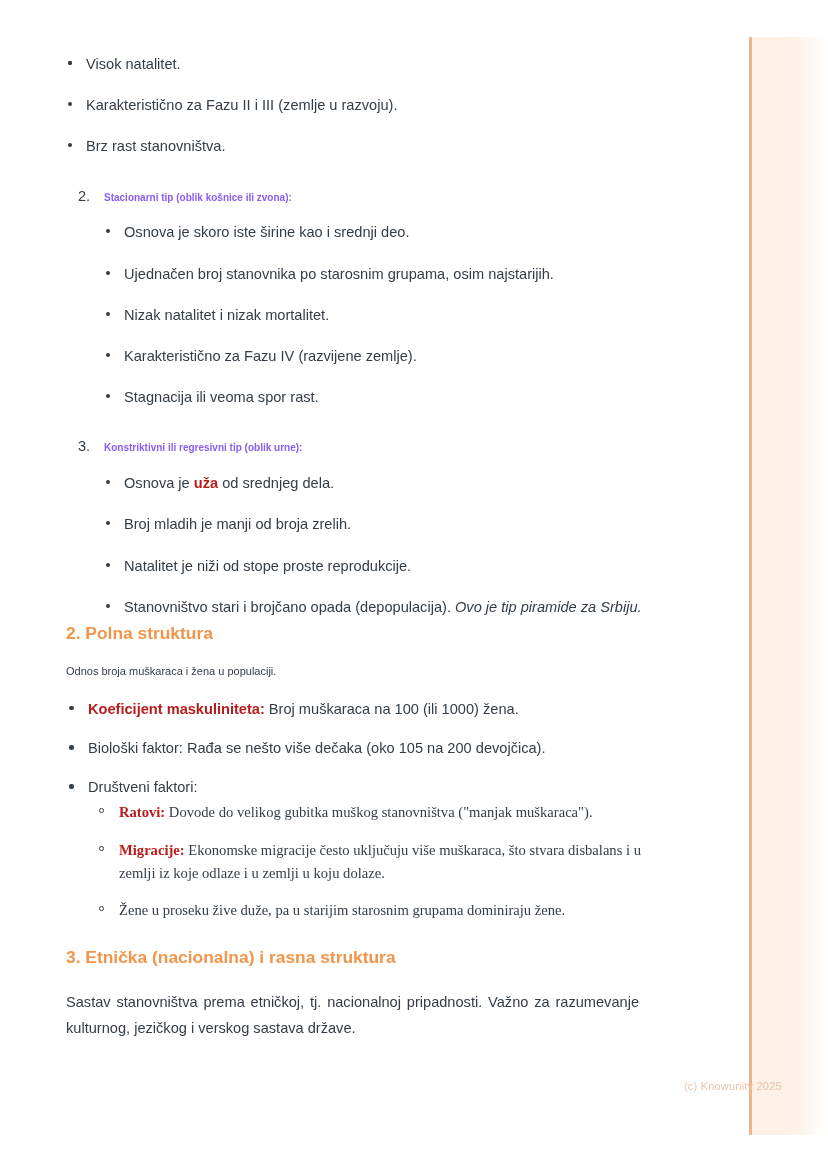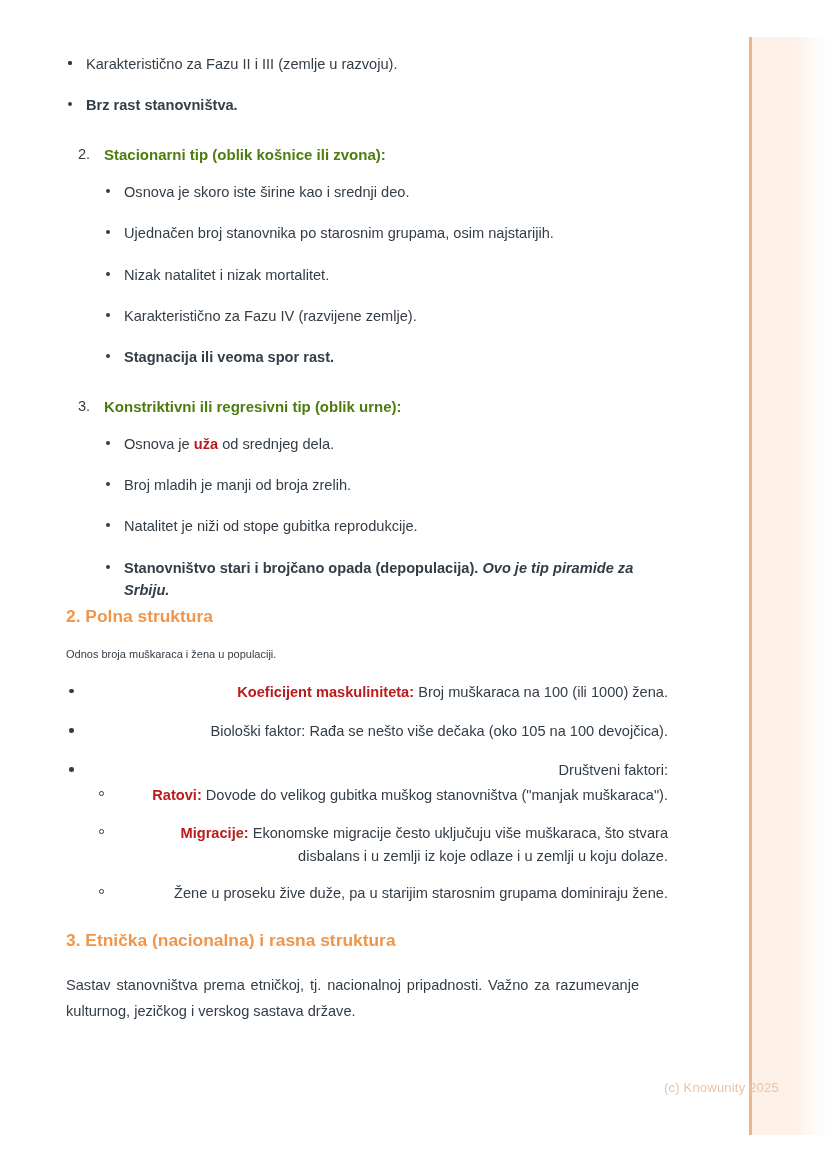--- a/index.html
+++ b/index.html
@@ -67,39 +67,38 @@
   }
   ol.num-list > li > .marker {
     position: absolute;
     left: 0;
     top: 0;
     color: #333d47;
     font-size: 14.6px;
   }
   ol.num-list > li > .item-title {
     font-weight: bold;
-    color: #4d7c0f;
-    font-size: 15px;
+    color: #8b5cf6;
+    font-size: 10px;
   }
 
   ul.bullets {
     list-style: none;
     margin: 14px 0 0 0;
     padding: 0;
   }
   ul.bullets > li {
     position: relative;
     padding-left: 20px;
     margin: 0 0 19px 0;
     font-size: 14.6px;
     line-height: 1.52;
   }
   ul.bullets > li:last-child {
     margin-bottom: 0;
-    font-weight: bold;
   }
   ul.bullets > li > .dot {
     position: absolute;
     left: 2px;
     top: 8px;
     width: 4px;
     height: 4px;
     border-radius: 50%;
     background: #333d47;
   }
@@ -109,21 +108,20 @@
     margin-left: 32px;
     margin-top: 15px;
     margin-bottom: 22px;
   }
 
   
   ul.plain-bullets {
     list-style: none;
     margin: 18px 0 0 0;
     padding: 0;
-    text-align: right;
   }
   ul.plain-bullets > li {
     position: relative;
     padding-left: 22px;
     margin: 0 0 17px 0;
     font-size: 14.6px;
     line-height: 1.52;
   }
   ul.plain-bullets > li > .dot {
     position: absolute;
@@ -132,20 +130,21 @@
     width: 4.5px;
     height: 4.5px;
     border-radius: 50%;
     background: #333d47;
   }
 
   ul.circle-bullets {
     list-style: none;
     margin: 3px 0 0 0;
     padding: 0;
+    font-family: Liberation Serif, serif;
   }
   ul.circle-bullets > li {
     position: relative;
     padding-left: 23px;
     margin: 0 0 15px 8px;
     font-size: 14.6px;
     line-height: 1.55;
   }
   ul.circle-bullets > li:last-child {
     margin-bottom: 0;
@@ -192,23 +191,23 @@
     margin: 21px 0 0 0;
     text-align: justify;
     max-width: 573px;
   }
 
   .sec-2-block { margin-top: 0; }
 
   
   .watermark {
     position: absolute;
-    left: 664px;
+    left: 684px;
     top: 1080px;
-    font-size: 13px;
+    font-size: 11px;
     color: #e9c3a6;
     letter-spacing: 0.2px;
     white-space: nowrap;
     z-index: 3;
     font-family: "Liberation Sans", sans-serif;
   }
 </style>
 </head>
 <body>
 
@@ -217,20 +216,24 @@
 
 <div class="doc">
   <div class="content">
 
     <ul class="bullets" style="margin-top:0;">
       <li>
         <span class="dot"></span>
       </li>
       <li>
         <span class="dot"></span>
+        <span>Visok natalitet.</span>
+      </li>
+      <li>
+        <span class="dot"></span>
         <span>Karakteristično za Fazu II i III (zemlje u razvoju).</span>
       </li>
       <li>
         <span class="dot"></span>
         <span>Brz rast stanovništva.</span>
       </li>
     </ul>
 
     <ol class="num-list" style="margin-top:28px;">
       <li>
@@ -269,42 +272,42 @@
           <li>
             <span class="dot"></span>
             <span>Osnova je </span><b>uža</b><span> od srednjeg dela.</span>
           </li>
           <li>
             <span class="dot"></span>
             <span>Broj mladih je manji od broja zrelih.</span>
           </li>
           <li>
             <span class="dot"></span>
-            <span>Natalitet je niži od stope gubitka reprodukcije.</span>
+            <span>Natalitet je niži od stope proste reprodukcije.</span>
           </li>
           <li>
             <span class="dot"></span>
             <span>Stanovništvo stari i brojčano opada (depopulacija). </span><i>Ovo je tip piramide za Srbiju.</i>
           </li>
         </ul>
       </li>
     </ol>
 
     <div class="sec-2-block">
       <h2 class="sec-heading h-polna">2. Polna struktura</h2>
       <p class="lead-para">Odnos broja muškaraca i žena u populaciji.</p>
 
       <ul class="plain-bullets">
         <li>
           <span class="dot"></span>
           <b>Koeficijent maskuliniteta:</b><span> Broj muškaraca na 100 (ili 1000) žena.</span>
         </li>
         <li>
           <span class="dot"></span>
-          <span>Biološki faktor: Rađa se nešto više dečaka (oko 105 na 100 devojčica).</span>
+          <span>Biološki faktor: Rađa se nešto više dečaka (oko 105 na 200 devojčica).</span>
         </li>
         <li style="margin-bottom:16px;">
           <span class="dot"></span>
           <span>Društveni faktori:</span>
 
           <ul class="circle-bullets">
             <li>
               <span class="ring"></span>
               <b>Ratovi:</b><span> Dovode do velikog gubitka muškog stanovništva ("manjak muškaraca").</span>
             </li>

